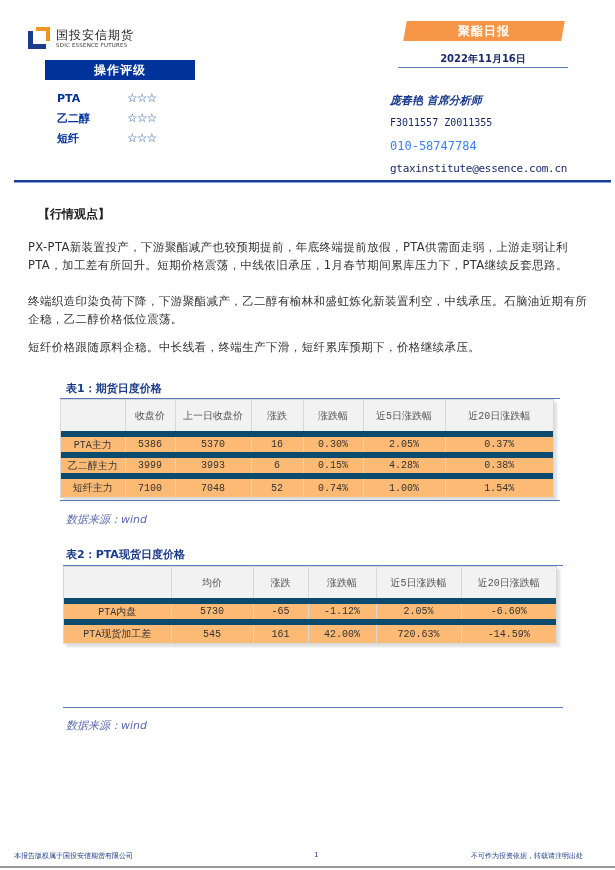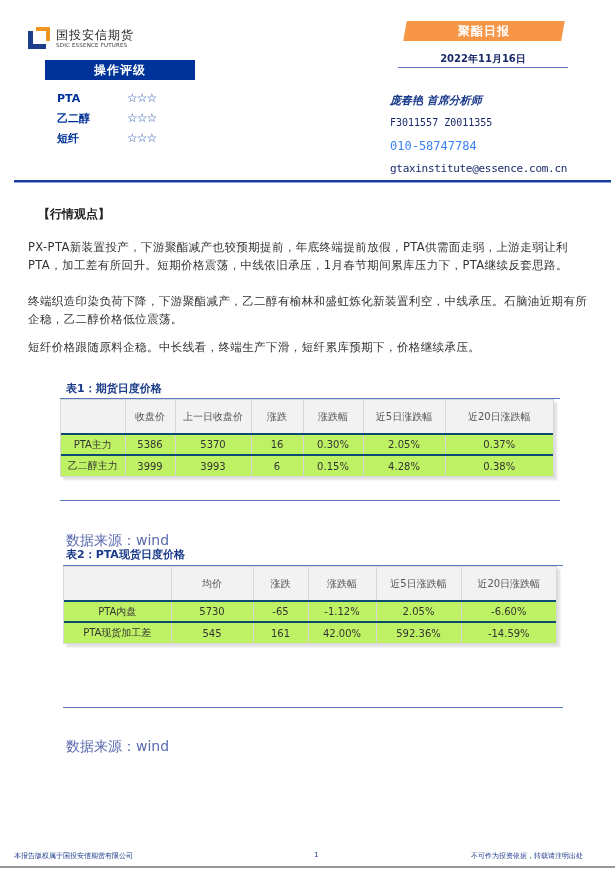--- a/index.html
+++ b/index.html
@@ -38,26 +38,26 @@
     
     .section-title { position: absolute; left: 38px; top: 206px; font-size: 12px; font-weight: bold; color: #222; }
     .para { position: absolute; left: 28px; width: 565px; font-size: 11.5px; line-height: 18px; color: #333; letter-spacing: 0.4px; }
     .para1 { top: 238px; }
     .para2 { top: 292px; }
     .para3 { top: 338px; }
 
     
     .tbl-title { position: absolute; font-size: 11px; font-weight: bold; color: #1a3a8a; }
     .tbl-rule { position: absolute; height: 1px; background: #5a7ac0; }
-    .tbl-wrap { position: absolute; border: 1px solid #d8d8d8; box-shadow: 3px 3px 2px #e0e0e0; background: #bef264; }
+    .tbl-wrap { position: absolute; border: 1px solid #d8d8d8; box-shadow: 3px 3px 2px #e0e0e0; background: #fdba74; font-family: Liberation Mono, monospace; }
     table { border-collapse: collapse; width: 100%; font-size: 10px; color: #333; }
     th { background: #f2f2f2; font-weight: normal; color: #555; height: 34px; text-align: center; border-right: 1px solid #d8d8d8; }
-    td { height: 21px; text-align: center; border-top: 2px solid #0c4a6e; border-right: 1px solid #d8d8d8; }
+    td { height: 21px; text-align: center; border-top: 6px solid #0c4a6e; border-right: 1px solid #d8d8d8; }
     th:last-child, td:last-child { border-right: none; }
-    .src { position: absolute; font-size: 14px; color: #5a6ab0; margin-top: 20px; }
+    .src { position: absolute; font-size: 11px; font-style: italic; color: #5a6ab0; }
 
     
     .footer { position: absolute; left: 0; top: 851px; width: 615px; font-size: 7px; color: #1a3a8a; }
     .footer-left { position: absolute; left: 14px; }
     .footer-mid { position: absolute; left: 314px; }
     .footer-right { position: absolute; right: 32px; }
     .footer-rule { position: absolute; left: 0; top: 866px; width: 615px; height: 2px; background: #999; }
   </style>
 </head>
 <body>
@@ -142,20 +142,29 @@
       </tr>
       <tr>
         <td>乙二醇主力</td>
         <td>3999</td>
         <td>3993</td>
         <td>6</td>
         <td>0.15%</td>
         <td>4.28%</td>
         <td>0.38%</td>
       </tr>
+      <tr>
+        <td>短纤主力</td>
+        <td>7100</td>
+        <td>7048</td>
+        <td>52</td>
+        <td>0.74%</td>
+        <td>1.00%</td>
+        <td>1.54%</td>
+      </tr>
     </tbody>
   </table>
 </div>
 <div class="tbl-rule" style="left:60px; top:500px; width:500px;"></div>
 <div class="src" style="left:66px; top:512px;">数据来源：wind</div>
 
 <div class="tbl-title" style="left:66px; top:547px;">表2：PTA现货日度价格</div>
 <div class="tbl-rule" style="left:63px; top:565px; width:500px;"></div>
 <div class="tbl-wrap" style="left:63px; top:566px; width:494px;">
   <table>
@@ -184,21 +193,21 @@
         <td>-65</td>
         <td>-1.12%</td>
         <td>2.05%</td>
         <td>-6.60%</td>
       </tr>
       <tr>
         <td>PTA现货加工差</td>
         <td>545</td>
         <td>161</td>
         <td>42.00%</td>
-        <td>592.36%</td>
+        <td>720.63%</td>
         <td>-14.59%</td>
       </tr>
     </tbody>
   </table>
 </div>
 <div class="tbl-rule" style="left:63px; top:707px; width:500px;"></div>
 <div class="src" style="left:66px; top:718px;">数据来源：wind</div>
 
 <div class="footer">
   <span class="footer-left">本报告版权属于国投安信期货有限公司</span>

